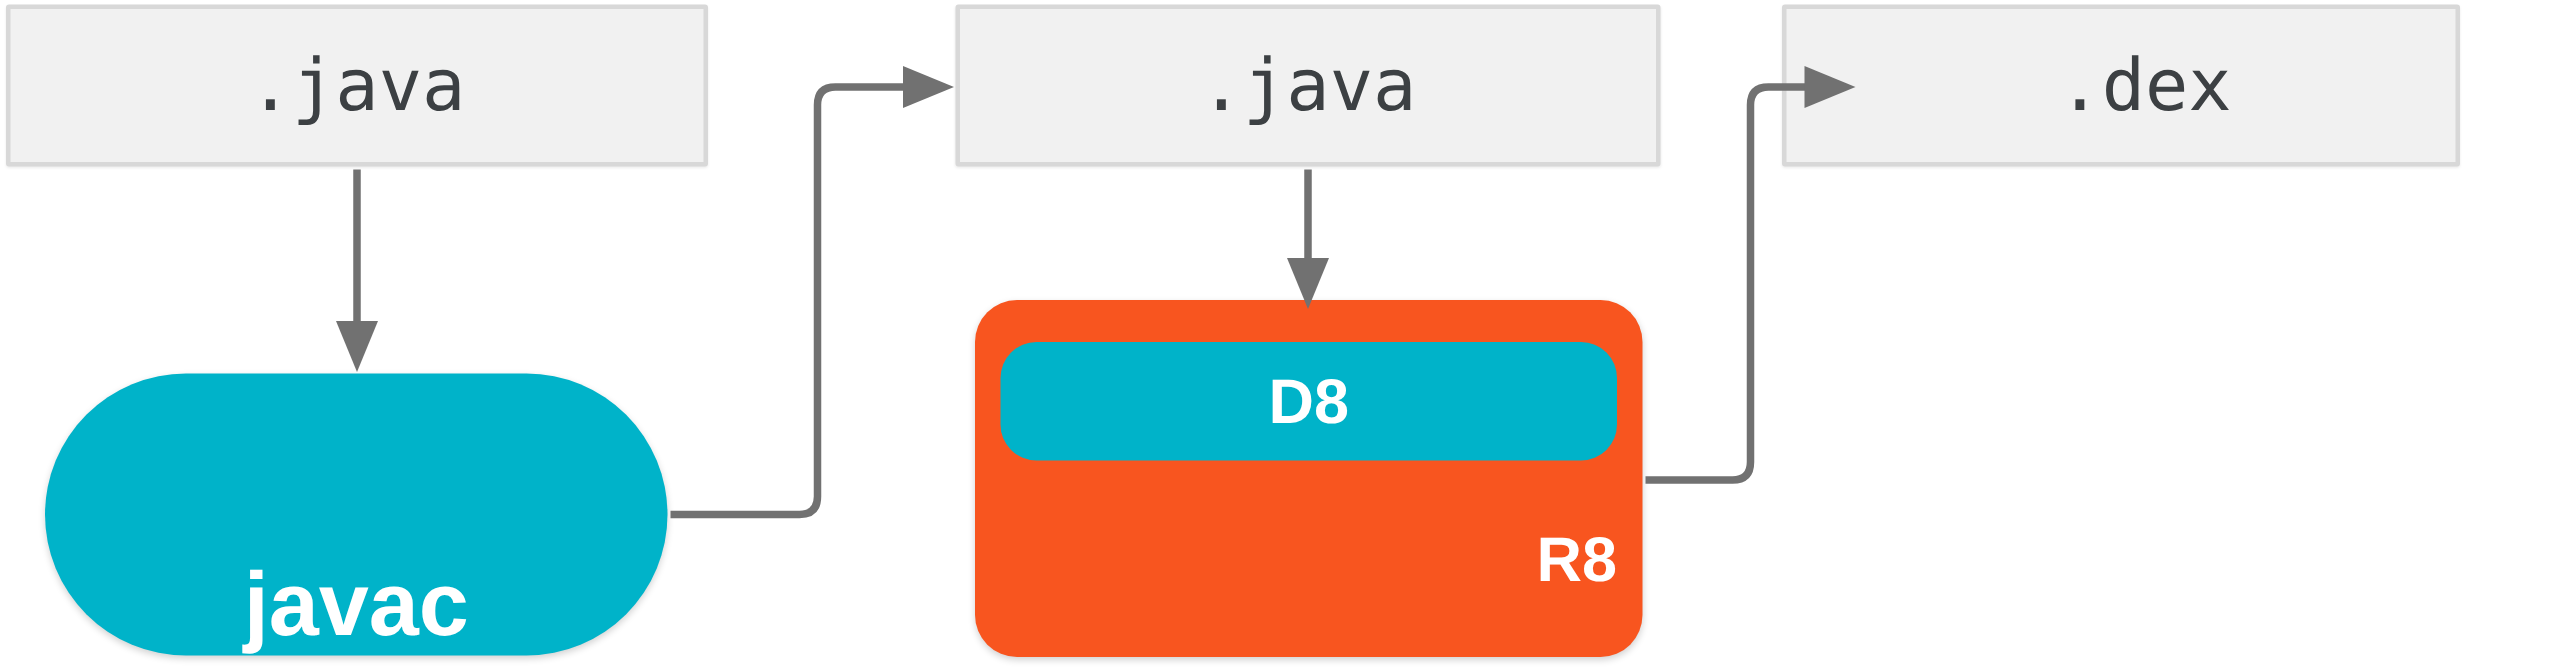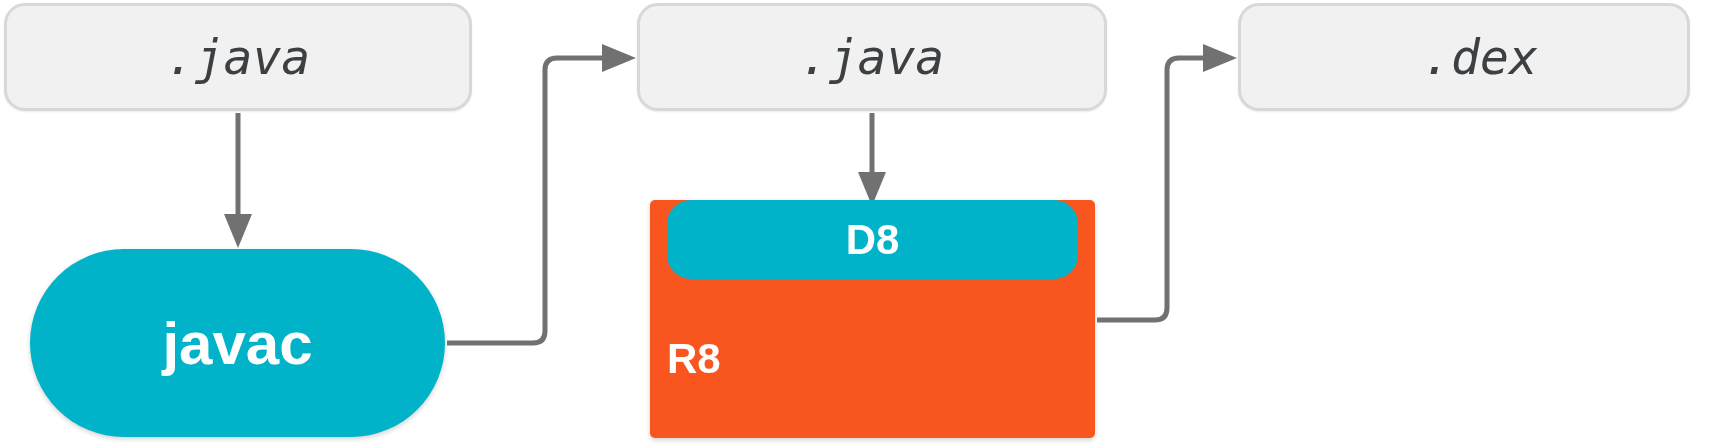--- a/index.html
+++ b/index.html
@@ -21,63 +21,62 @@
     background: #FFFFFF;
     overflow: hidden;
     font-family: "Liberation Sans", sans-serif;
   }
   .file-box {
     position: absolute;
     top: 3px;
     height: 108px;
     background: var(--file-box-fill);
     border: 3px solid var(--file-box-border);
-    border-radius: 21px;
+    border-radius: 2px;
     display: flex;
     align-items: center;
     justify-content: center;
     box-shadow: 0 1px 2px rgba(0,0,0,0.08);
-    font-style: italic;
   }
   .file-box span {
     font-family: "DejaVu Sans Mono", "Liberation Mono", monospace;
     font-size: 48px;
     color: var(--file-box-text);
   }
   .box-java  { left: 4px;    width: 468px; }
   .box-class { left: 637px;  width: 470px; }
-  .box-dex   { left: 1238px; width: 452px; padding-left: 32px; }
+  .box-dex   { left: 1188px; width: 452px; padding-left: 32px; }
 
   .pill-javac {
     position: absolute;
     left: 30px;
     top: 249px;
     width: 415px;
     height: 188px;
     background: var(--cyan);
     border-radius: 94px;
     display: flex;
-    align-items: center;
+    align-items: flex-end;
     justify-content: center;
     box-shadow: 0 2px 5px rgba(0,0,0,0.18);
   }
   .pill-javac span {
     color: var(--shape-text);
     font-size: 60px;
     font-weight: bold;
   }
   .r8-group {
     position: absolute;
     left: 650px;
     top: 200px;
     width: 445px;
     height: 238px;
     background: var(--orange);
-    border-radius: 5px;
-    padding: 0 17px 0 17px;
+    border-radius: 28px;
+    padding: 28px 17px 0 17px;
     display: flex;
     flex-direction: column;
     box-shadow: 0 2px 5px rgba(0,0,0,0.18);
   }
   .band {
     width: 411px;
     display: flex;
     align-items: center;
     justify-content: center;
     border-radius: 24px;
@@ -97,21 +96,21 @@
     height: 81px;
     margin-top: -10px;
     background: var(--green);
     position: relative;
     z-index: 1;
   }
   .r8-label-row {
     flex: 1;
     display: flex;
     align-items: center;
-    justify-content: flex-start;
+    justify-content: flex-end;
   }
   .arrows {
     position: absolute;
     left: 0;
     top: 0;
     width: 1712px;
     height: 448px;
     pointer-events: none;
   }
   .arrows path {

